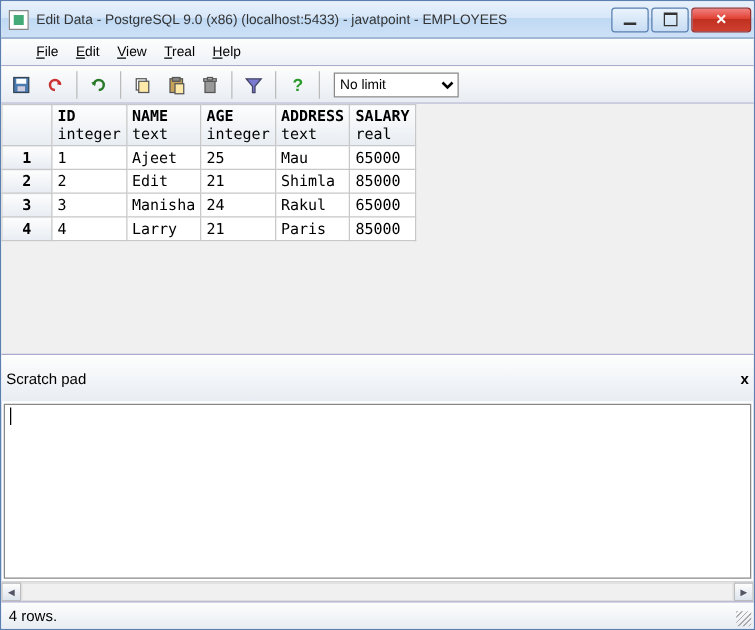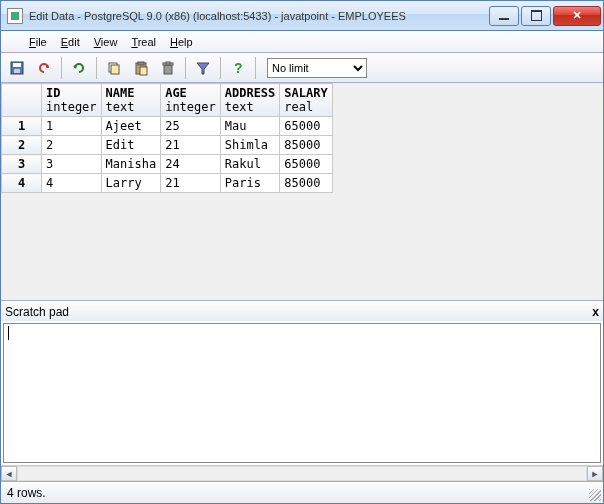--- a/index.html
+++ b/index.html
@@ -29,21 +29,21 @@
   .grid-area { flex: 1 1 auto; background: #f0f0f0; overflow: auto; border-bottom: 1px solid #aac; min-height: 100px; }
   table.grid { border-collapse: collapse; background: #fff; font-family: "DejaVu Sans Mono","Consolas",monospace; font-size: 12px; }
   .grid th, .grid td { border: 1px solid #c8c8c8; padding: 2px 4px; text-align: left; vertical-align: top; }
   .grid th { background: linear-gradient(to bottom, #fdfdfd, #e8edf3); font-weight: bold; }
   .grid th.col { font-weight: bold; }
   .grid th.col .ctype { display: block; font-weight: normal; }
   .grid th.rownum { text-align: center; width: 40px; font-weight: bold; }
   .grid td { background: #fff; min-width: 40px; }
   .grid th.corner { background: linear-gradient(to bottom, #fdfdfd, #e8edf3); width: 40px; }
   
-  .scratch-header { height: 20px; background: linear-gradient(to bottom, #fdfdfd, #e8edf3); border-top: 1px solid #fff; display: flex; align-items: center; justify-content: space-between; padding: 0 4px; font-size: 12px; }
+  .scratch-header { height: 37px; background: linear-gradient(to bottom, #fdfdfd, #e8edf3); border-top: 1px solid #fff; display: flex; align-items: center; justify-content: space-between; padding: 0 4px; font-size: 12px; }
   .scratch-header .x { font-family: Arial; font-weight: bold; cursor: default; }
   .scratch-body { flex: 0 0 140px; border: 1px solid #888; margin: 2px; background: #fff; overflow: auto; padding: 2px 4px; font-family: "DejaVu Sans Mono","Consolas",monospace; font-size: 12px; position: relative; }
   .blink-cursor { display: inline-block; width: 1px; height: 14px; background: #000; }
   
   .scroll-dummy { height: 16px; background: #eef2f7; border-top: 1px solid #ccc; display: flex; }
   .scroll-dummy .track { flex: 1; background: #f0f0f0; border: 1px solid #ddd; position: relative; }
   .scroll-dummy .arrow { width: 16px; background: linear-gradient(to bottom, #fdfdfd, #dde4ec); border: 1px solid #bbb; display: flex; align-items: center; justify-content: center; font-size: 9px; color: #556; }
   
   .statusbar { height: 22px; background: linear-gradient(to bottom, #fdfdfd, #e8edf3); border-top: 1px solid #aac; display: flex; align-items: center; padding: 0 6px; font-size: 12px; position: relative; }
   .statusbar .gripper { position: absolute; right: 2px; bottom: 2px; width: 12px; height: 12px; background: repeating-linear-gradient(135deg, #aaa 0 1px, transparent 1px 3px); }

